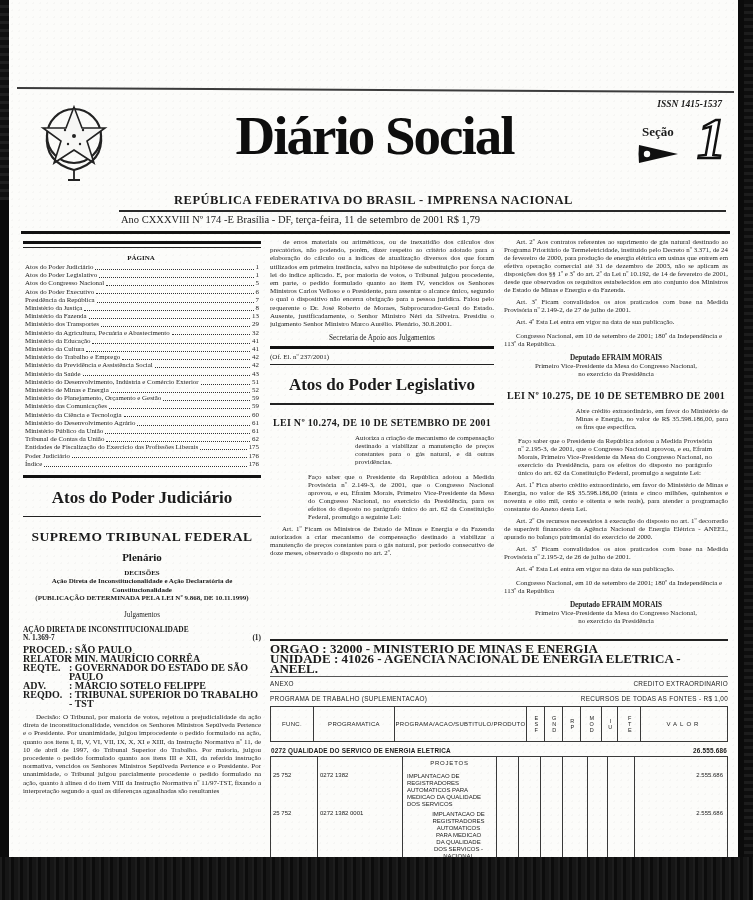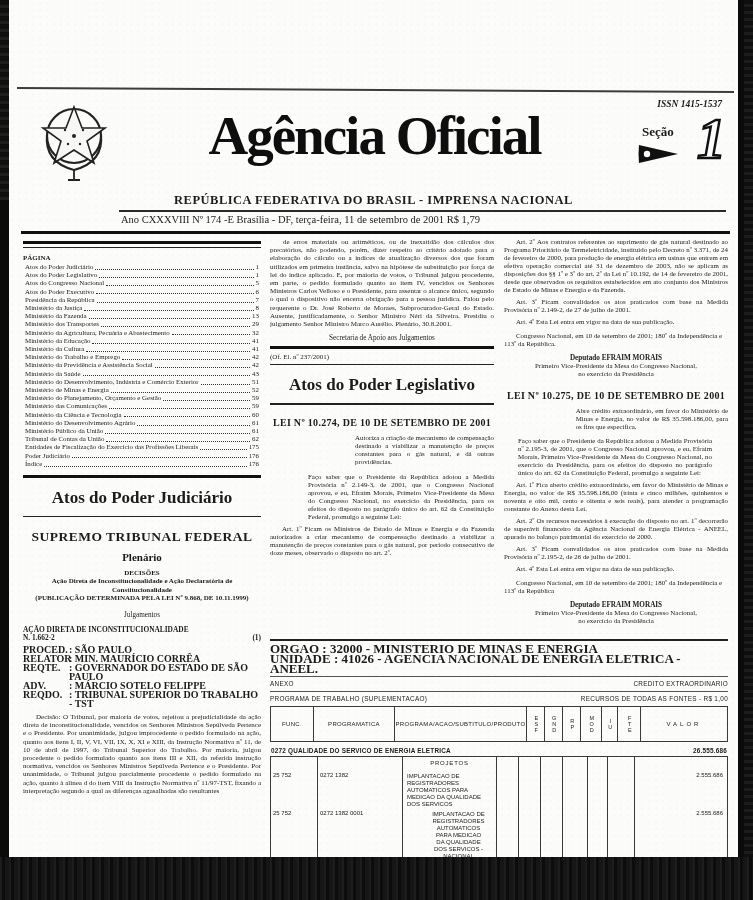--- a/index.html
+++ b/index.html
@@ -53,21 +53,21 @@
   .colL{width:238px;flex:none;}
   .colMR{flex:1;min-width:0;}
   .two{display:flex;gap:10px;height:398px;overflow:hidden;}
   .colM,.colR{flex:1;min-width:0;}
 
   .hr1{height:1.5px;background:#222;margin:3px 0;}
   .hr2{height:2.5px;background:#111;margin:3px 0;}
   .hrd{height:1px;background:#555;margin:2px 0;}
 
   .sumario-title{text-align:center;font-weight:bold;font-size:21px;margin:9px 0 8px;}
-  .pagina{line-height:9px;text-align:left;font-weight:bold;font-size:7px;margin:6px 2px 0 0;}
+  .pagina{line-height:9px;text-align:center;font-weight:bold;font-size:7px;margin:6px 2px 0 0;}
   .toc{margin:0 2px;}
   .toc-row{display:flex;align-items:flex-end;font-size:6.9px;line-height:8.2px;white-space:nowrap;}
   .toc-dots{flex:1;border-bottom:1px dotted #333;margin:0 2px 1.5px;}
   .sec-title{text-align:center;font-weight:bold;font-size:17px;margin:10px 0 8px;}
   .court{text-align:center;font-weight:bold;font-size:13.5px;letter-spacing:.5px;margin:12px 0 6px;}
   .plenario{text-align:center;font-weight:bold;font-size:11px;margin:4px 0 6px;}
   .cdek{text-align:center;font-weight:bold;font-size:7px;line-height:8.4px;}
   .cdes{text-align:center;font-size:7px;line-height:8.4px;font-weight:bold;}
   .julg{text-align:center;font-size:7.2px;margin:8px 0 7px;}
   .case-t{font-weight:bold;font-size:7.4px;line-height:8.6px;}
@@ -130,21 +130,21 @@
       <path d="M39 7 L47 28 L70 28 L52 41 L59 63 L39 50 L19 63 L26 41 L8 28 L31 28 Z" fill="#f7f7f5" stroke="#232323" stroke-width="1.6"></path>
       <path d="M12 34 Q9 62 39 70 Q69 62 66 34" fill="none" stroke="#232323" stroke-width="2"></path>
       <path d="M39 70 L39 80 M33 80 L45 80" stroke="#232323" stroke-width="1.8"></path>
       <circle cx="39" cy="36" r="2" fill="#232323"></circle>
       <circle cx="30" cy="30" r="1.2" fill="#232323"></circle>
       <circle cx="48" cy="30" r="1.2" fill="#232323"></circle>
       <circle cx="33" cy="44" r="1.2" fill="#232323"></circle>
       <circle cx="45" cy="44" r="1.2" fill="#232323"></circle>
     </svg>
     <div class="mast-center">
-      <div class="title">Agência Oficial</div>
+      <div class="title">Diário Social</div>
     </div>
     <div class="badge">
       <div class="secao">Seção</div>
       <div class="badge-num">1</div>
       <svg class="pen" width="44" height="28" viewBox="0 0 44 28">
         <path d="M1 5 Q0 14 1 23 L40 14 Z" fill="#101010"></path>
         <circle cx="9" cy="14" r="3.2" fill="#fcfcfa"></circle>
       </svg>
     </div>
   </div>
@@ -316,21 +316,21 @@
       <div class="sec-title">Atos do Poder Judiciário</div>
       <div class="hr1"></div>
       <div class="court">SUPREMO TRIBUNAL FEDERAL</div>
       <div class="plenario">Plenário</div>
       <div class="cdek">DECISÕES</div>
       <div class="cdes">Ação Direta de Inconstitucionalidade e Ação Declaratória de Constitucionalidade</div>
       <div class="cdes">(PUBLICAÇÃO DETERMINADA PELA LEI Nº 9.868, DE 10.11.1999)</div>
       <div class="julg">Julgamentos</div>
       <div class="case-t">AÇÃO DIRETA DE INCONSTITUCIONALIDADE</div>
       <div class="case-n">
-        <span>N. 1.662-2</span>
+        <span>N. 1.369-7</span>
         <span>(1)</span>
       </div>
       <div class="fields">
 
           <div class="frow">
             <span class="fk">PROCED.</span>
             <span class="fv">: SÃO PAULO</span>
           </div>
 
           <div class="frow">

